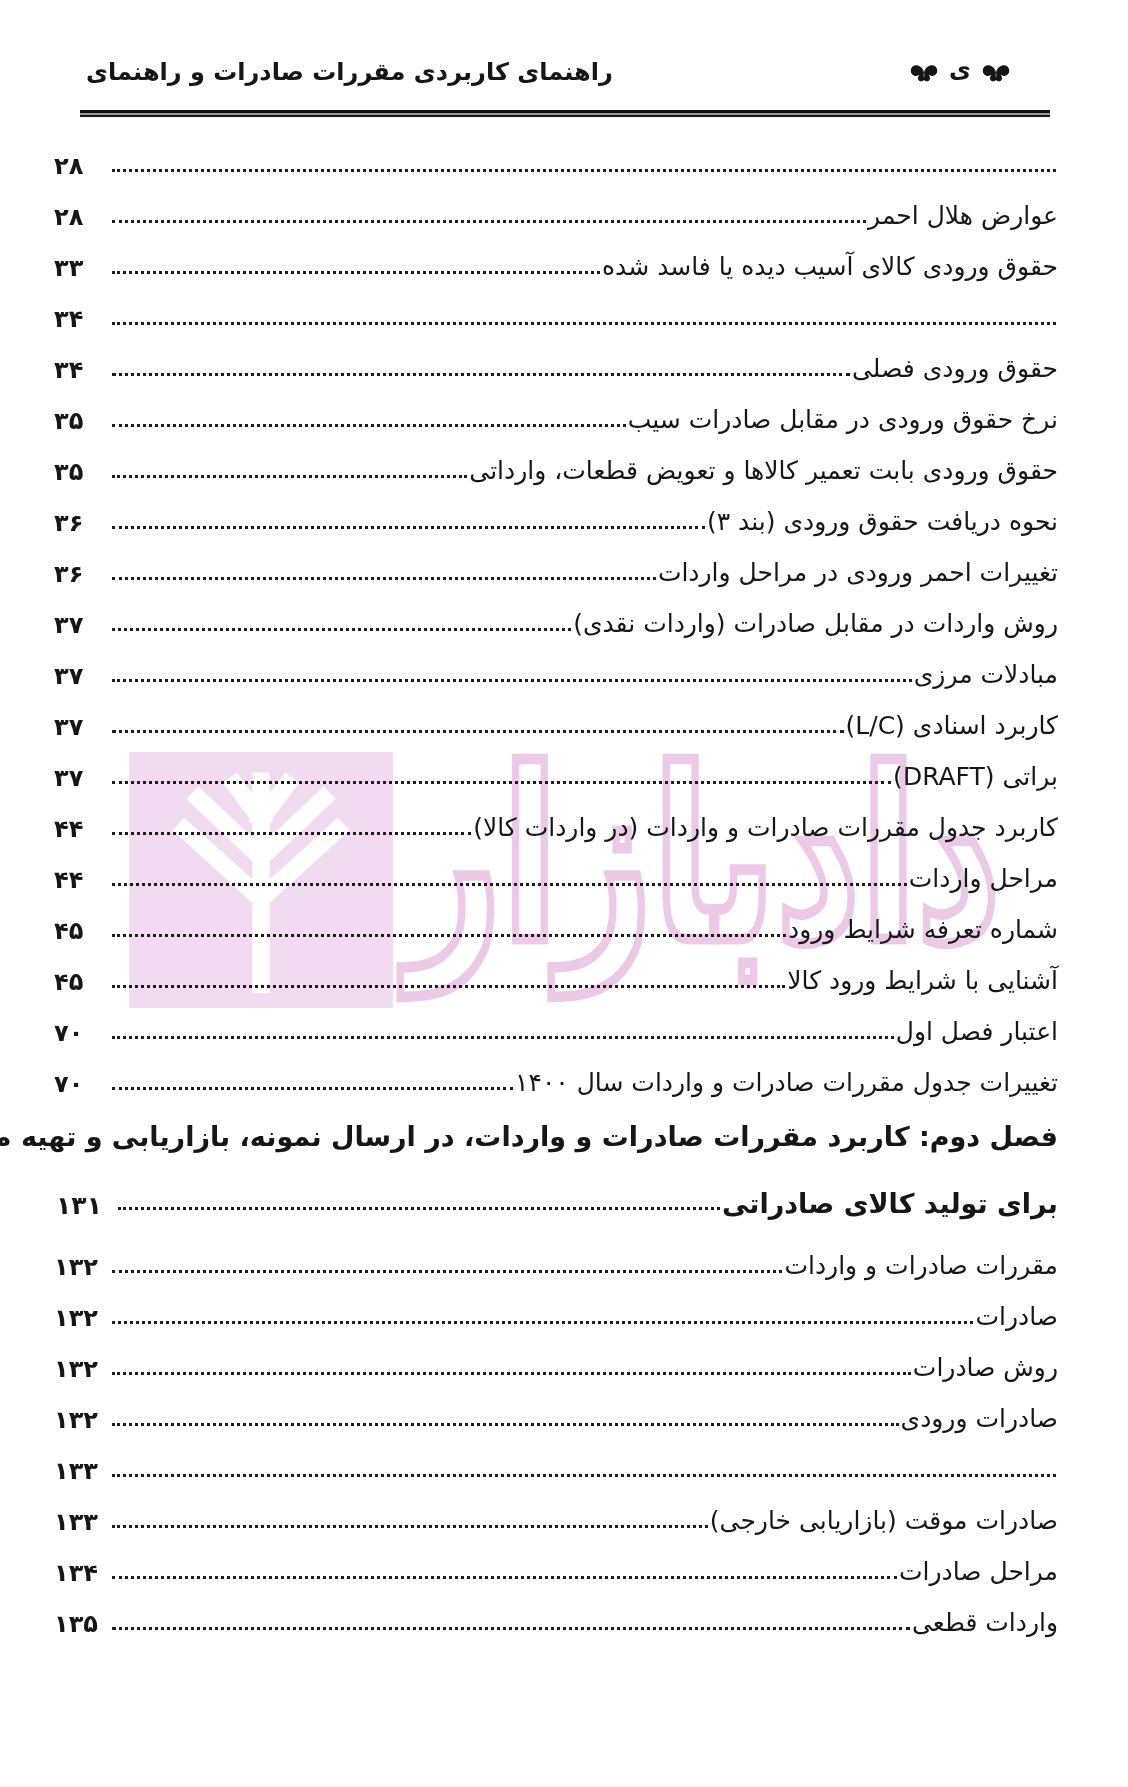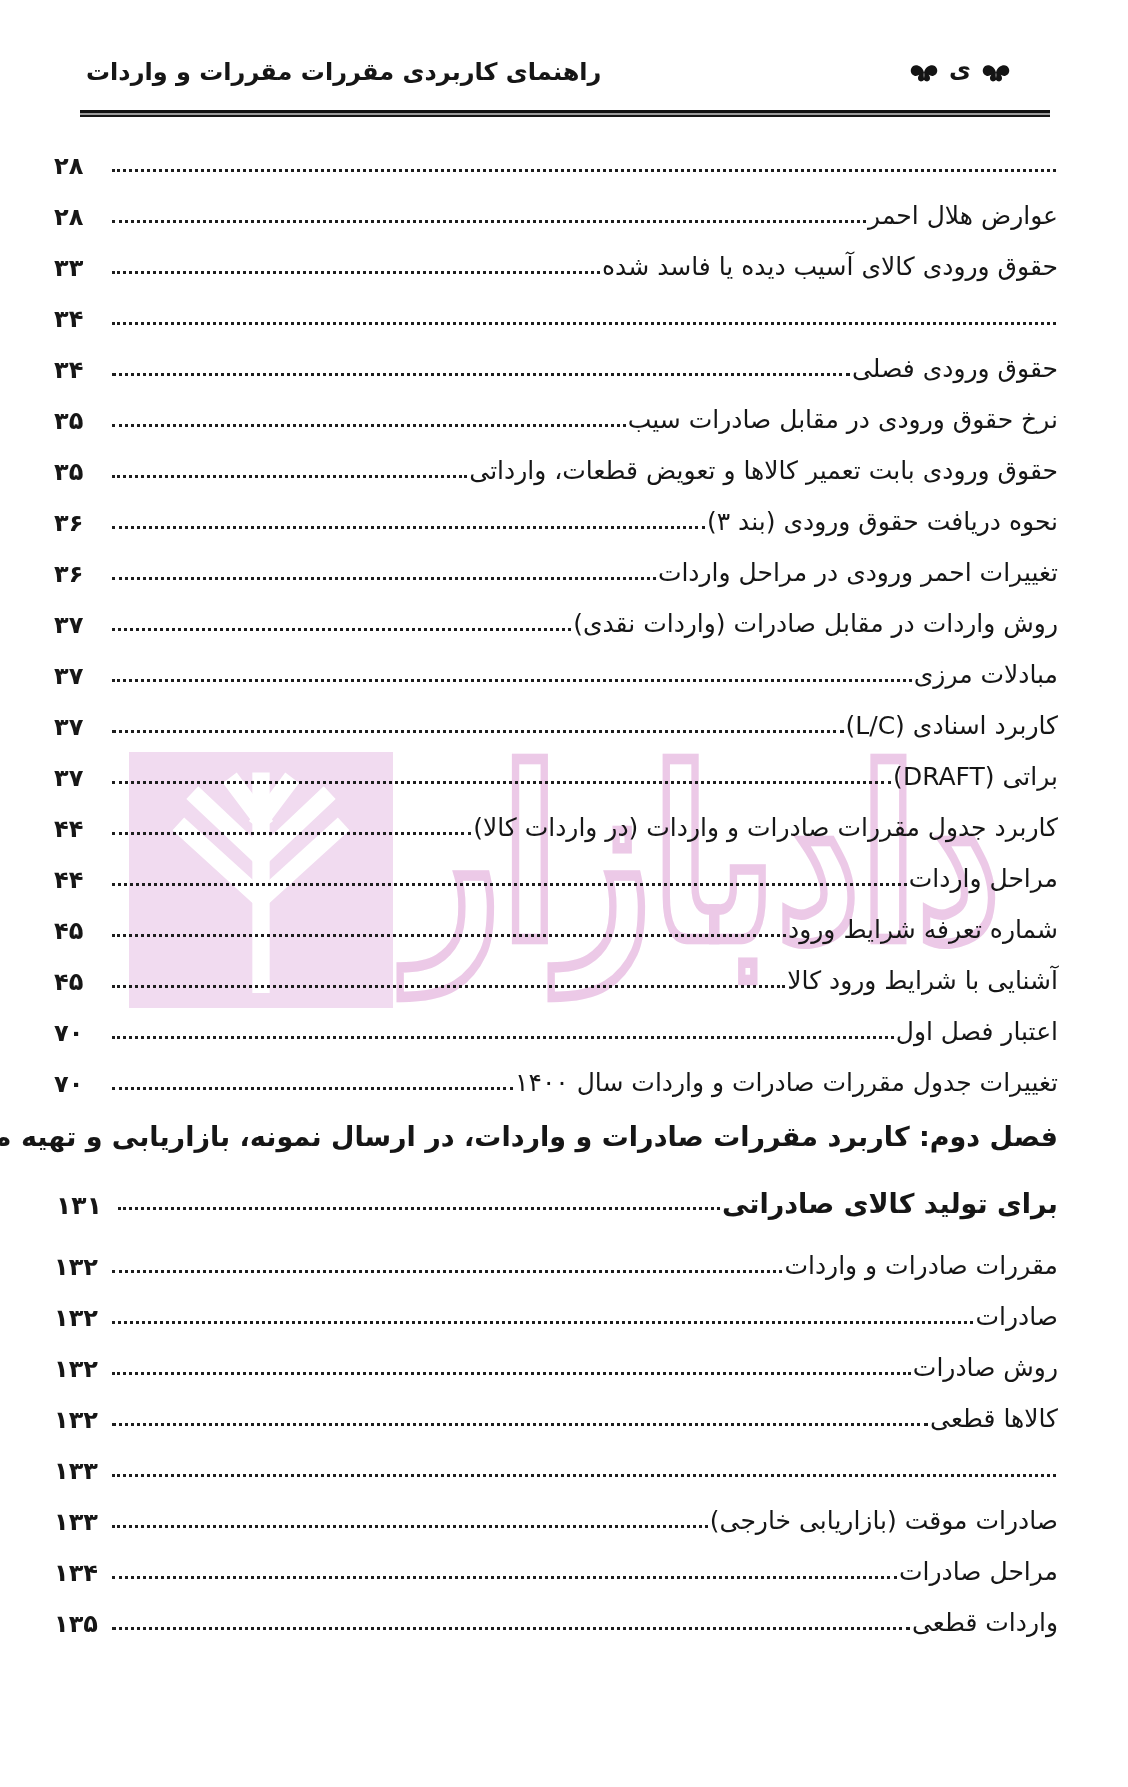--- a/index.html
+++ b/index.html
@@ -99,21 +99,21 @@
       <svg width="32" height="21" viewBox="0 0 34 22">
         <path d="M17,11 C15,3 6,1 3.5,6.5 C1,12 7,17 12,13.5 C8,19 13.5,23 17.5,18.5 C16.5,16 16.5,13 17,11 Z" fill="#141414"></path>
         <path d="M17,11 C19,3 28,1 30.5,6.5 C33,12 27,17 22,13.5 C26,19 20.5,23 16.5,18.5 C17.5,16 17.5,13 17,11 Z" fill="#141414"></path>
       </svg>
       <span class="yeh">ی</span>
       <svg width="32" height="21" viewBox="0 0 34 22" style="transform:scaleX(-1)">
         <path d="M17,11 C15,3 6,1 3.5,6.5 C1,12 7,17 12,13.5 C8,19 13.5,23 17.5,18.5 C16.5,16 16.5,13 17,11 Z" fill="#141414"></path>
         <path d="M17,11 C19,3 28,1 30.5,6.5 C33,12 27,17 22,13.5 C26,19 20.5,23 16.5,18.5 C17.5,16 17.5,13 17,11 Z" fill="#141414"></path>
       </svg>
     </div>
-    <div class="header-title">راهنمای کاربردی مقررات مقررات و واردات</div>
+    <div class="header-title">راهنمای کاربردی مقررات صادرات و راهنمای</div>
   </div>
 
   <div class="rule"></div>
 
   <div class="toc" id="toc-part1">
   <div class="toc-row">
     <span class="dots"></span>
     <span class="p">۲۸</span>
   </div>
 
@@ -247,21 +247,21 @@
     <span class="p">۱۳۲</span>
   </div>
 
   <div class="toc-row">
     <span class="t">روش صادرات</span>
     <span class="dots"></span>
     <span class="p">۱۳۲</span>
   </div>
 
   <div class="toc-row">
-    <span class="t">کالاها قطعی</span>
+    <span class="t">صادرات ورودی</span>
     <span class="dots"></span>
     <span class="p">۱۳۲</span>
   </div>
 
   <div class="toc-row">
     <span class="dots"></span>
     <span class="p">۱۳۳</span>
   </div>
 
   <div class="toc-row">

